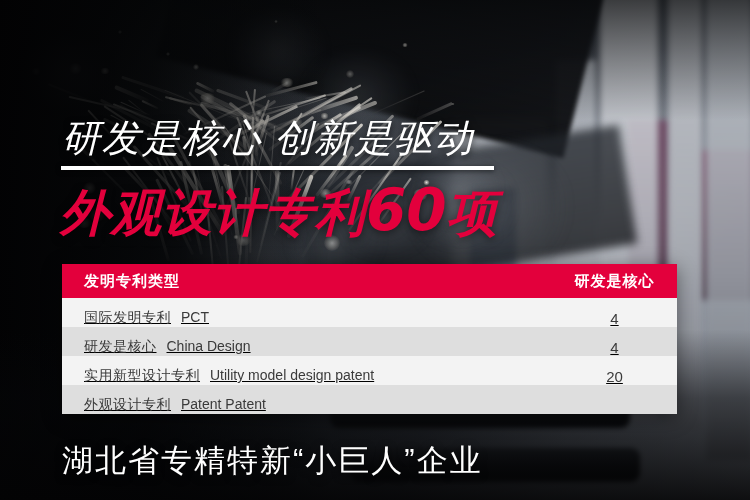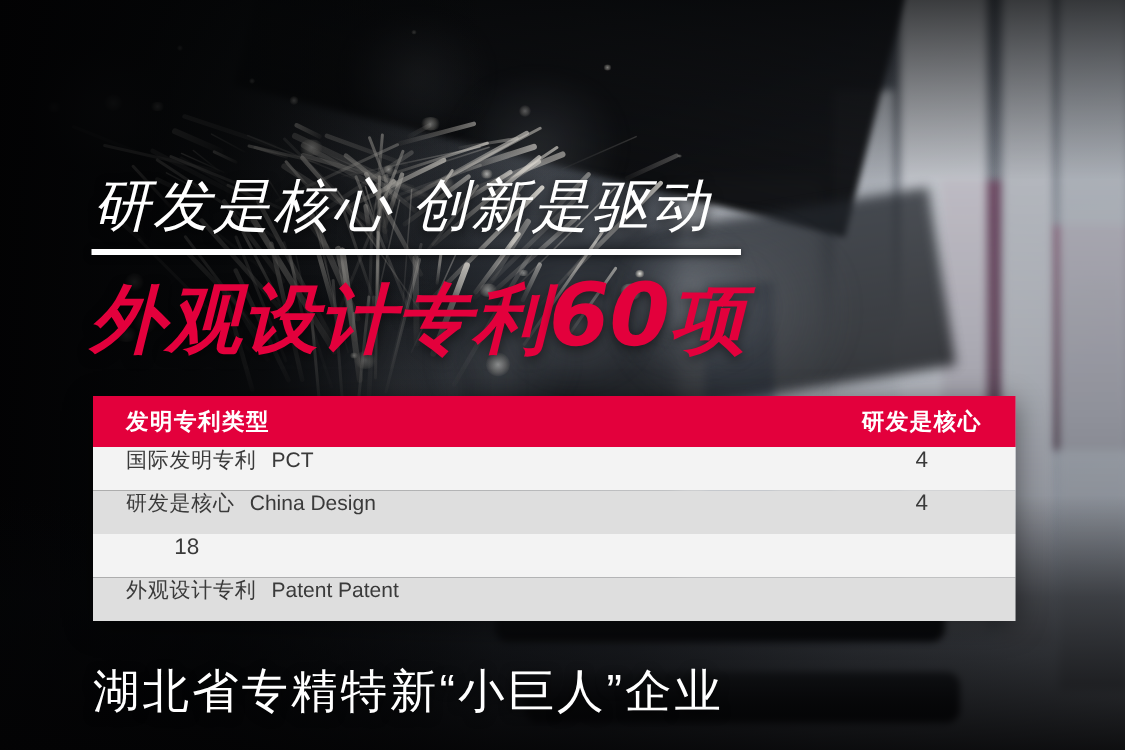--- a/index.html
+++ b/index.html
@@ -172,22 +172,23 @@
   .th-count {
     width:125px;
     text-align:center;
     color:#ffffff;
     font-size:15px;
     font-weight:700;
     letter-spacing:1px;
   }
   .trow {
     display:flex;
-    align-items:flex-start;
+    align-items:flex-end;
     height:29px;
+    text-decoration:underline;
   }
   .trow.odd  { background:#f3f3f3; }
   .trow.even { background:#dedede; }
 
   .td-type {
     flex:1;
     padding-left:22px;
     font-size:14px;
     color:#3a3a3a;
     white-space:nowrap;
@@ -434,21 +435,24 @@
       </div>
 
       <div class="trow even">
         <div class="td-type">
           <span class="cn">研发是核心</span><span class="en">China Design</span>
         </div>
         <div class="td-count">4</div>
       </div>
 
       <div class="trow odd">
-        <div class="td-count">18</div>
+        <div class="td-type">
+          <span class="cn">实用新型设计专利</span><span class="en">Utility model design patent</span>
+        </div>
+        <div class="td-count">20</div>
       </div>
 
       <div class="trow even">
         <div class="td-type">
           <span class="cn">外观设计专利</span><span class="en">Patent Patent</span>
         </div>
       </div>
     </div>
 
     <div class="caption">湖北省专精特新“小巨人”企业</div>

